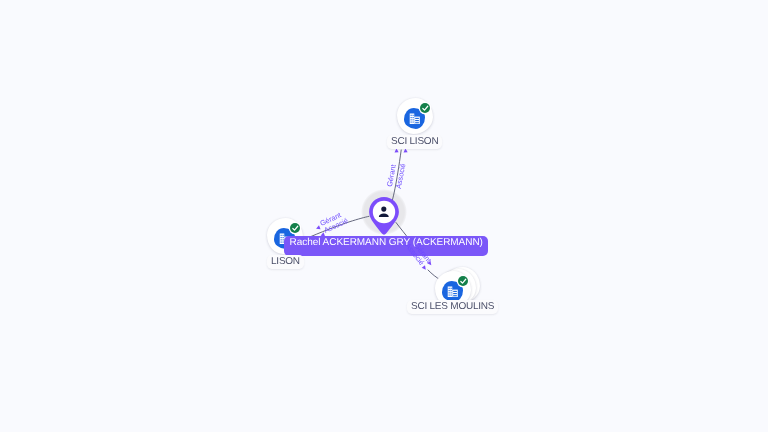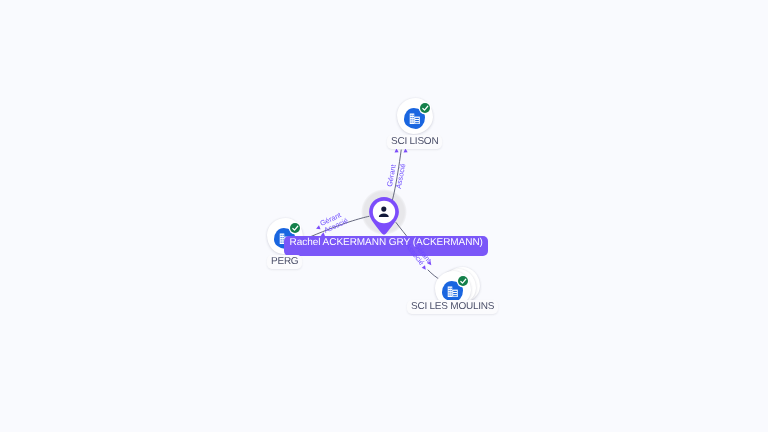--- a/index.html
+++ b/index.html
@@ -136,21 +136,21 @@
           </svg>
         </div>
         <div class="badge" style="left: 457.5px; top: 275.8px; width: 10.6px; height: 10.6px; background: rgb(20, 128, 74);">
           <svg viewBox="0 0 16 16" width="10.6" height="10.6" style="display:block">
             <path d="M4.3 8.3 L6.8 10.8 L11.7 4.9" stroke="#ffffff" stroke-width="1.8" fill="none" stroke-linecap="round" stroke-linejoin="round"></path>
           </svg>
         </div>
       </div>
       <div class="nlabel" style="left: 387px; top: 135px; visibility: visible;">SCI LISON</div>
       <div class="sel-label" style="background: rgb(123, 87, 248); left: 284px; top: 236px;">Rachel ACKERMANN GRY (ACKERMANN)</div>
-      <div class="nlabel" style="left: 267px; top: 255px; visibility: visible;">PERG</div>
+      <div class="nlabel" style="left: 267px; top: 255px; visibility: visible;">LISON</div>
       <div class="nlabel" style="left: 407px; top: 300px; visibility: visible;">SCI LES MOULINS</div>
       <div class="elabel" style="color: rgb(109, 74, 255); left: 392.5px; top: 179.5px; transform: rotate(-79.5deg);">Gérant</div>
       <div class="elabel" style="color: rgb(109, 74, 255); left: 402px; top: 182px; transform: rotate(-79.5deg);">Associé</div>
       <div class="elabel" style="color: rgb(109, 74, 255); left: 321.5px; top: 220.2px; transform: rotate(-25deg);">Gérant</div>
       <div class="elabel" style="color: rgb(109, 74, 255); left: 326px; top: 227.2px; transform: rotate(-25deg);">Associé</div>
       <div class="elabel" style="color: rgb(109, 74, 255); left: 404.2px; top: 238.5px; transform: rotate(52deg);">Associé</div>
       <div class="elabel" style="color: rgb(109, 74, 255); left: 413.3px; top: 238.5px; transform: rotate(52deg);">Gérant</div>
     </div>
 </div>
 

